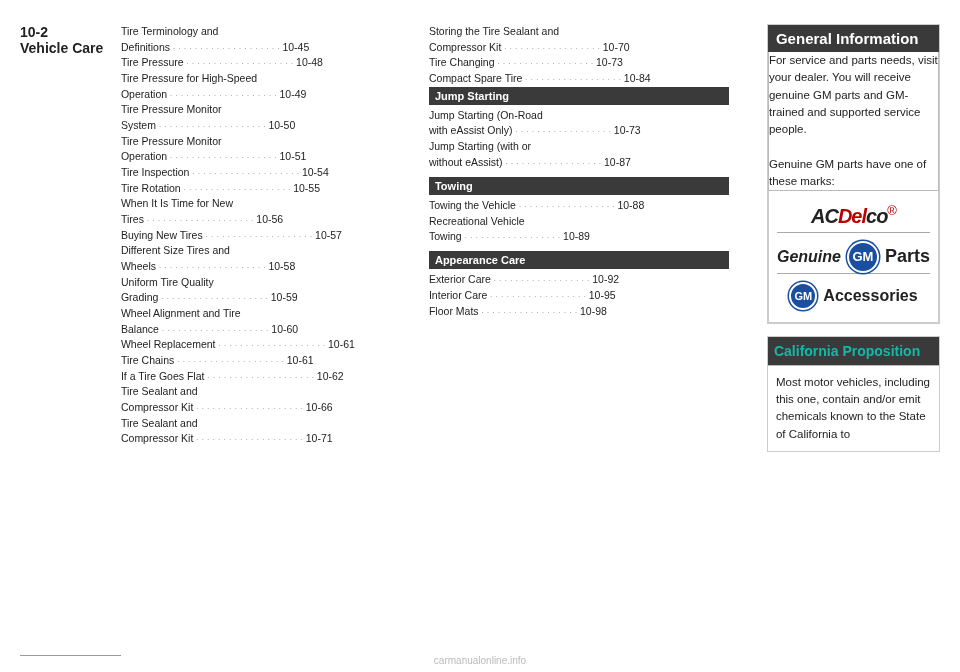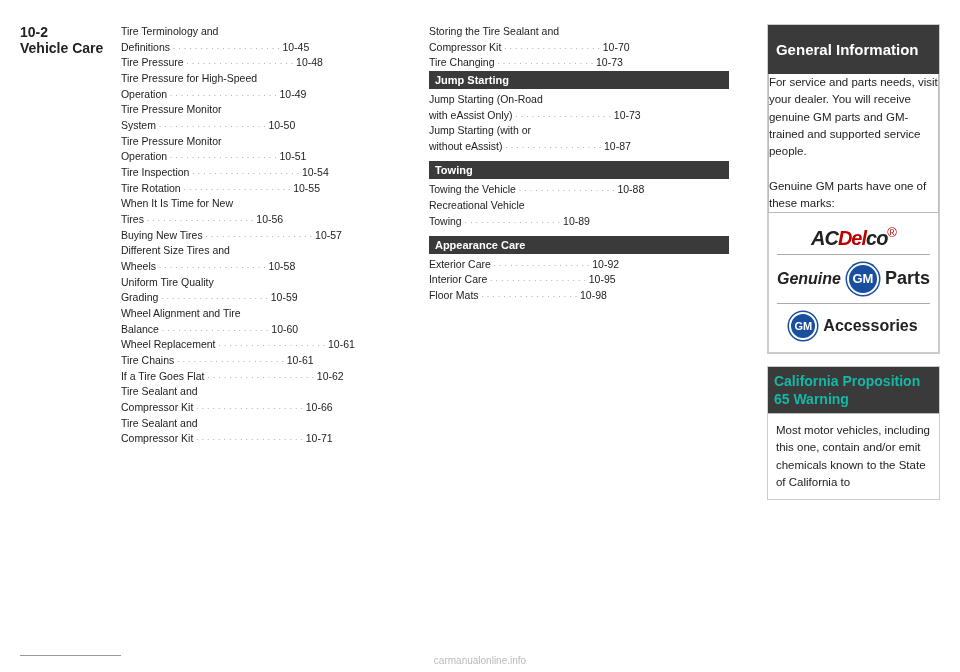--- a/index.html
+++ b/index.html
@@ -76,21 +76,21 @@
     .info-box {
       border: 1px solid #ccc;
       margin-bottom: 12px;
     }
 
     .info-box-header {
       background: #3a3a3a;
       color: #fff;
       font-size: 15px;
       font-weight: bold;
-      padding: 16px 8px;
+      padding: 5px 8px;
     }
 
     .info-box-content {
       font-size: 11.5px;
       color: #222;
       line-height: 1.5;
       border: 1px solid #bbb;
       border-top: none;
     }
 
@@ -123,21 +123,20 @@
     }
 
     .gm-parts-logo {
       display: flex;
       align-items: center;
       gap: 6px;
       font-size: 18px;
       font-weight: bold;
       color: #222;
       border-bottom: 1.5px solid #aaa;
-      padding-bottom: 8px;
       width: 100%;
       justify-content: center;
     }
 
     .gm-badge {
       width: 32px;
       height: 32px;
       border-radius: 50%;
       background: #1a4fa0;
       color: #fff;
@@ -257,20 +256,21 @@
           <div class="toc-entry"><span>  Compressor Kit</span><span style="color:#aaa;font-size:9px;"> · · · · · · · · · · · · · · · · · · · · </span><span> 10-66</span></div>
           <div class="toc-entry">Tire Sealant and</div>
           <div class="toc-entry"><span>  Compressor Kit</span><span style="color:#aaa;font-size:9px;"> · · · · · · · · · · · · · · · · · · · · </span><span> 10-71</span></div>
         </div>
 
       <div class="middle-column">
 
       <div class="toc-entry">Storing the Tire Sealant and</div>
           <div class="toc-entry"><span>  Compressor Kit</span><span style="color:#aaa;font-size:9px;"> · · · · · · · · · · · · · · · · · · </span><span> 10-70</span></div>
           <div class="toc-entry"><span>Tire Changing</span><span style="color:#aaa;font-size:9px;"> · · · · · · · · · · · · · · · · · · </span><span> 10-73</span></div>
+          <div class="toc-entry"><span>Compact Spare Tire</span><span style="color:#aaa;font-size:9px;"> · · · · · · · · · · · · · · · · · · </span><span> 10-84</span></div>
           <div class="section-header first">Jump Starting</div>
           <div class="toc-entry">Jump Starting (On-Road</div>
           <div class="toc-entry"><span>  with eAssist Only)</span><span style="color:#aaa;font-size:9px;"> · · · · · · · · · · · · · · · · · · </span><span> 10-73</span></div>
           <div class="toc-entry">Jump Starting (with or</div>
           <div class="toc-entry"><span>  without eAssist)</span><span style="color:#aaa;font-size:9px;"> · · · · · · · · · · · · · · · · · · </span><span> 10-87</span></div>
           <div class="section-header">Towing</div>
           <div class="toc-entry"><span>Towing the Vehicle</span><span style="color:#aaa;font-size:9px;"> · · · · · · · · · · · · · · · · · · </span><span> 10-88</span></div>
           <div class="toc-entry">Recreational Vehicle</div>
           <div class="toc-entry"><span>  Towing</span><span style="color:#aaa;font-size:9px;"> · · · · · · · · · · · · · · · · · · </span><span> 10-89</span></div>
           <div class="section-header">Appearance Care</div>
@@ -300,21 +300,20 @@
             <div class="gm-accessories-logo">
               <div class="gm-badge-small">GM</div>
               <span style="font-size:16px; font-weight:bold;">Accessories</span>
             </div>
           </div>
         </div>
 
         <div class="california-box">
           <div class="california-header">
             <div>California Proposition</div>
-            <div>65 Warning</div>
           </div>
           <div class="california-content">Most motor vehicles, including this one, contain and/or emit chemicals known to the State of California to</div>
         </div>
 
       </div>
 
     </div>
 
   </div>
 

